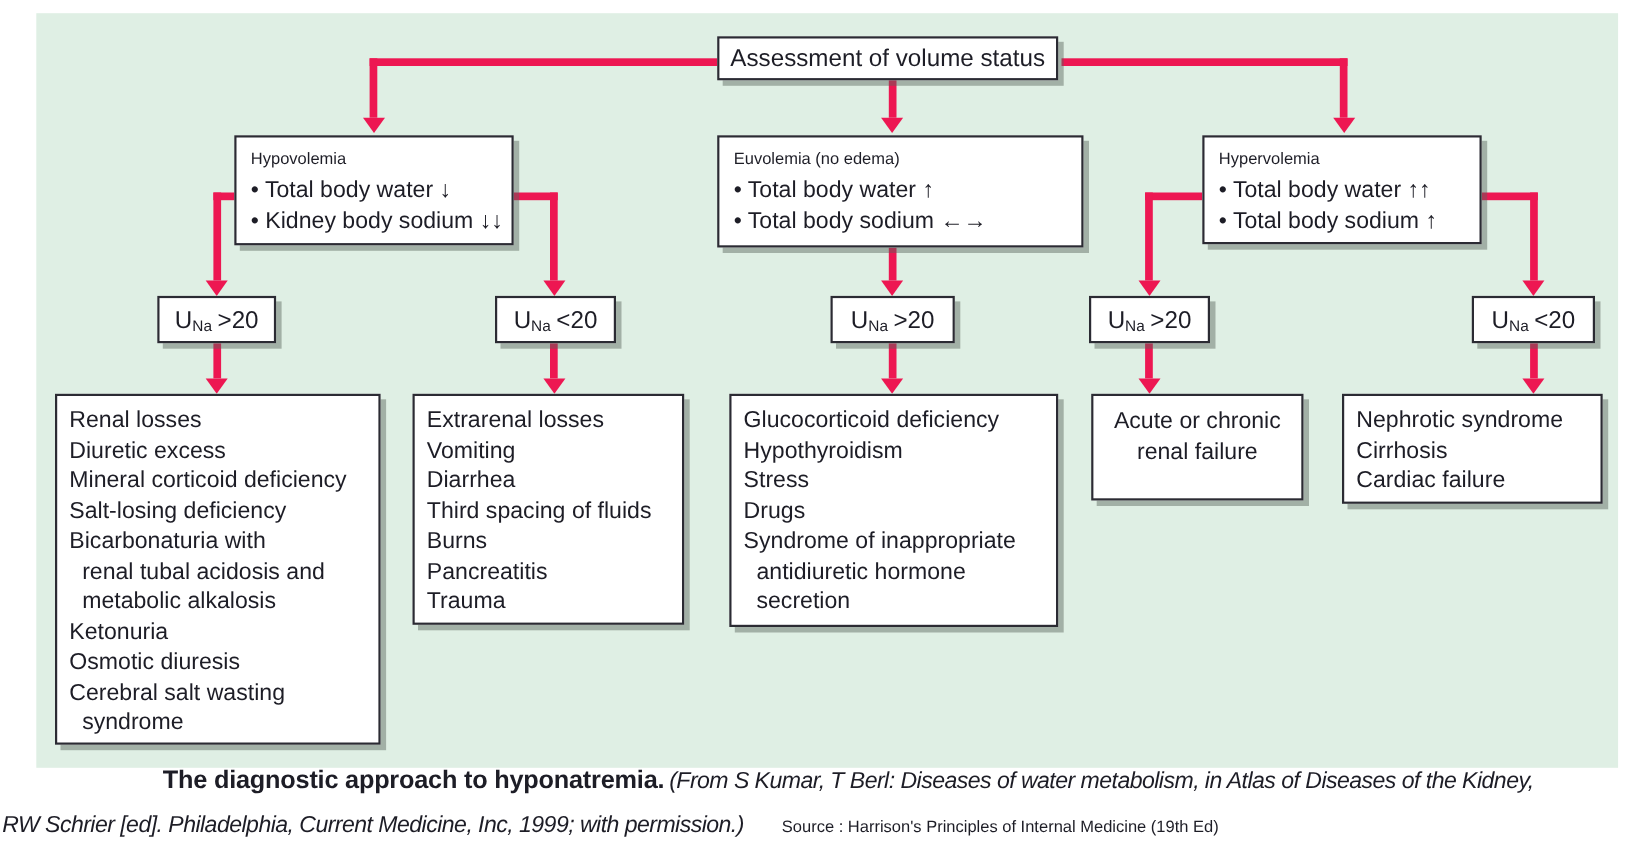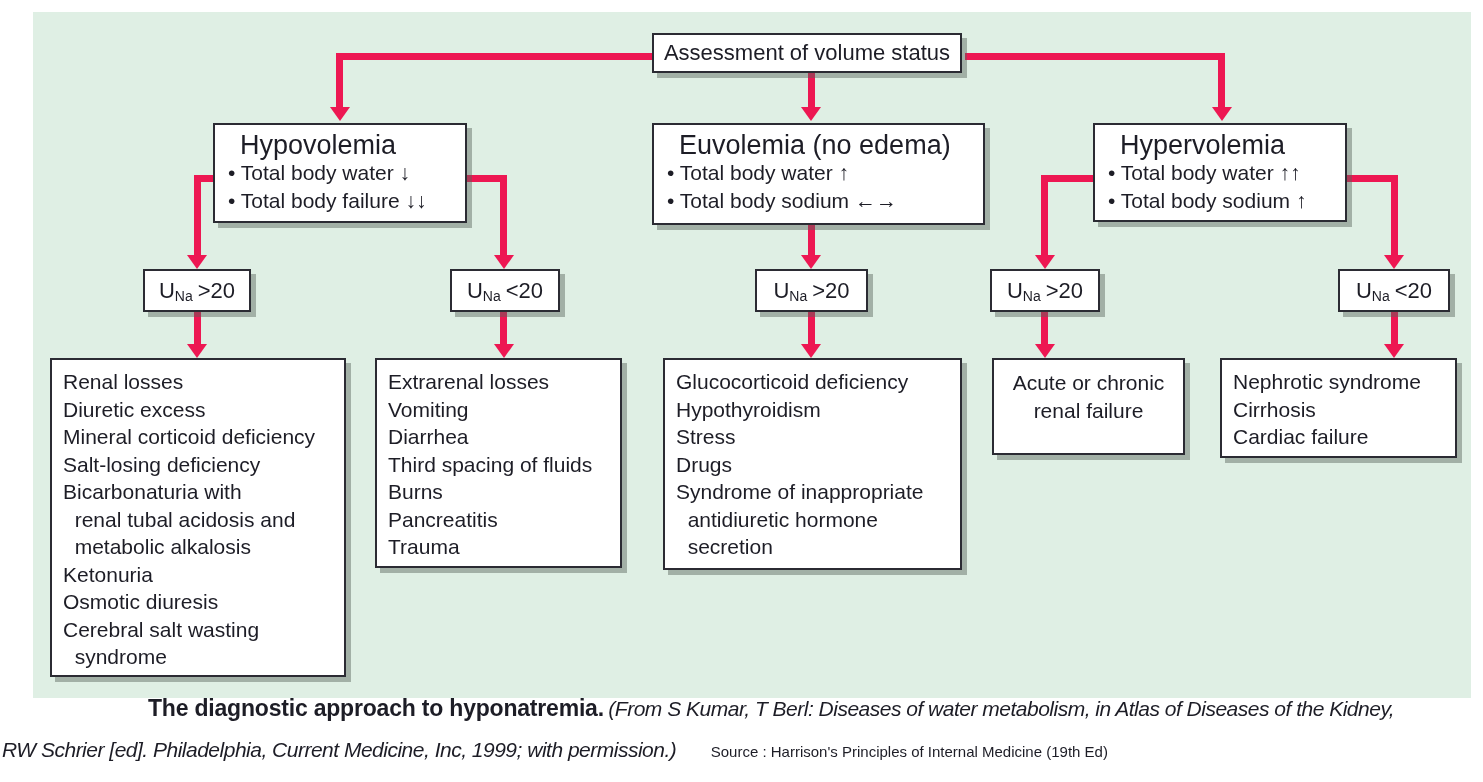--- a/index.html
+++ b/index.html
@@ -13,21 +13,21 @@
   #stage{position:relative;width:1483px;height:782px;background:#fff;overflow:hidden;}
   .panel{position:absolute;background:var(--bg-green);}
   .node{
     position:absolute;background:#fff;
     border:2px solid var(--box-border);
     box-shadow:5px 5px 0 rgba(88,99,92,.45);
     box-sizing:border-box;
   }
   .node-title-box{display:flex;align-items:center;justify-content:center;font-size:22px;}
   .vol-box{padding:6px 0 0 13px;font-size:21px;line-height:28px;}
-  .vol-title{font-size:27px;margin-left:12px;}
+  .vol-title{font-size:15px;}
   .una-box{display:flex;align-items:center;justify-content:center;font-size:22px;}
   .una-sub{font-size:14px;position:relative;top:5px;margin-right:5px;}
   .list-box{padding:8px 0 0 11px;font-size:21px;line-height:27.5px;white-space:pre-wrap;}
   .list-centered{text-align:center;padding-left:0;padding-top:9px;}
   .cline{position:absolute;background:var(--line-pink);}
   .arrow-down{
     position:absolute;width:0;height:0;
     border-left:10px solid transparent;border-right:10px solid transparent;
     border-top:14px solid var(--line-pink);
   }
@@ -81,21 +81,21 @@
   <div class="cline" style="left:1391px;top:312px;width:7px;height:32px;"></div>
   <div class="arrow-down" style="left:1384px;top:344px;"></div>
 
   <div class="node node-title-box" style="left:652px;top:33px;width:310px;height:40px;">
     <span>Assessment of volume status</span>
   </div>
 
   <div class="node vol-box" style="left:213px;top:123px;width:254px;height:100px;">
     <div class="vol-title">Hypovolemia</div>
     <div>• Total body water ↓</div>
-    <div>• Total body failure ↓↓</div>
+    <div>• Kidney body sodium ↓↓</div>
   </div>
 
   <div class="node vol-box" style="left:652px;top:123px;width:333px;height:102px;">
     <div class="vol-title">Euvolemia (no edema)</div>
     <div>• Total body water ↑</div>
     <div>• Total body sodium ←→</div>
   </div>
 
   <div class="node vol-box" style="left:1093px;top:123px;width:254px;height:99px;">
     <div class="vol-title">Hypervolemia</div>

